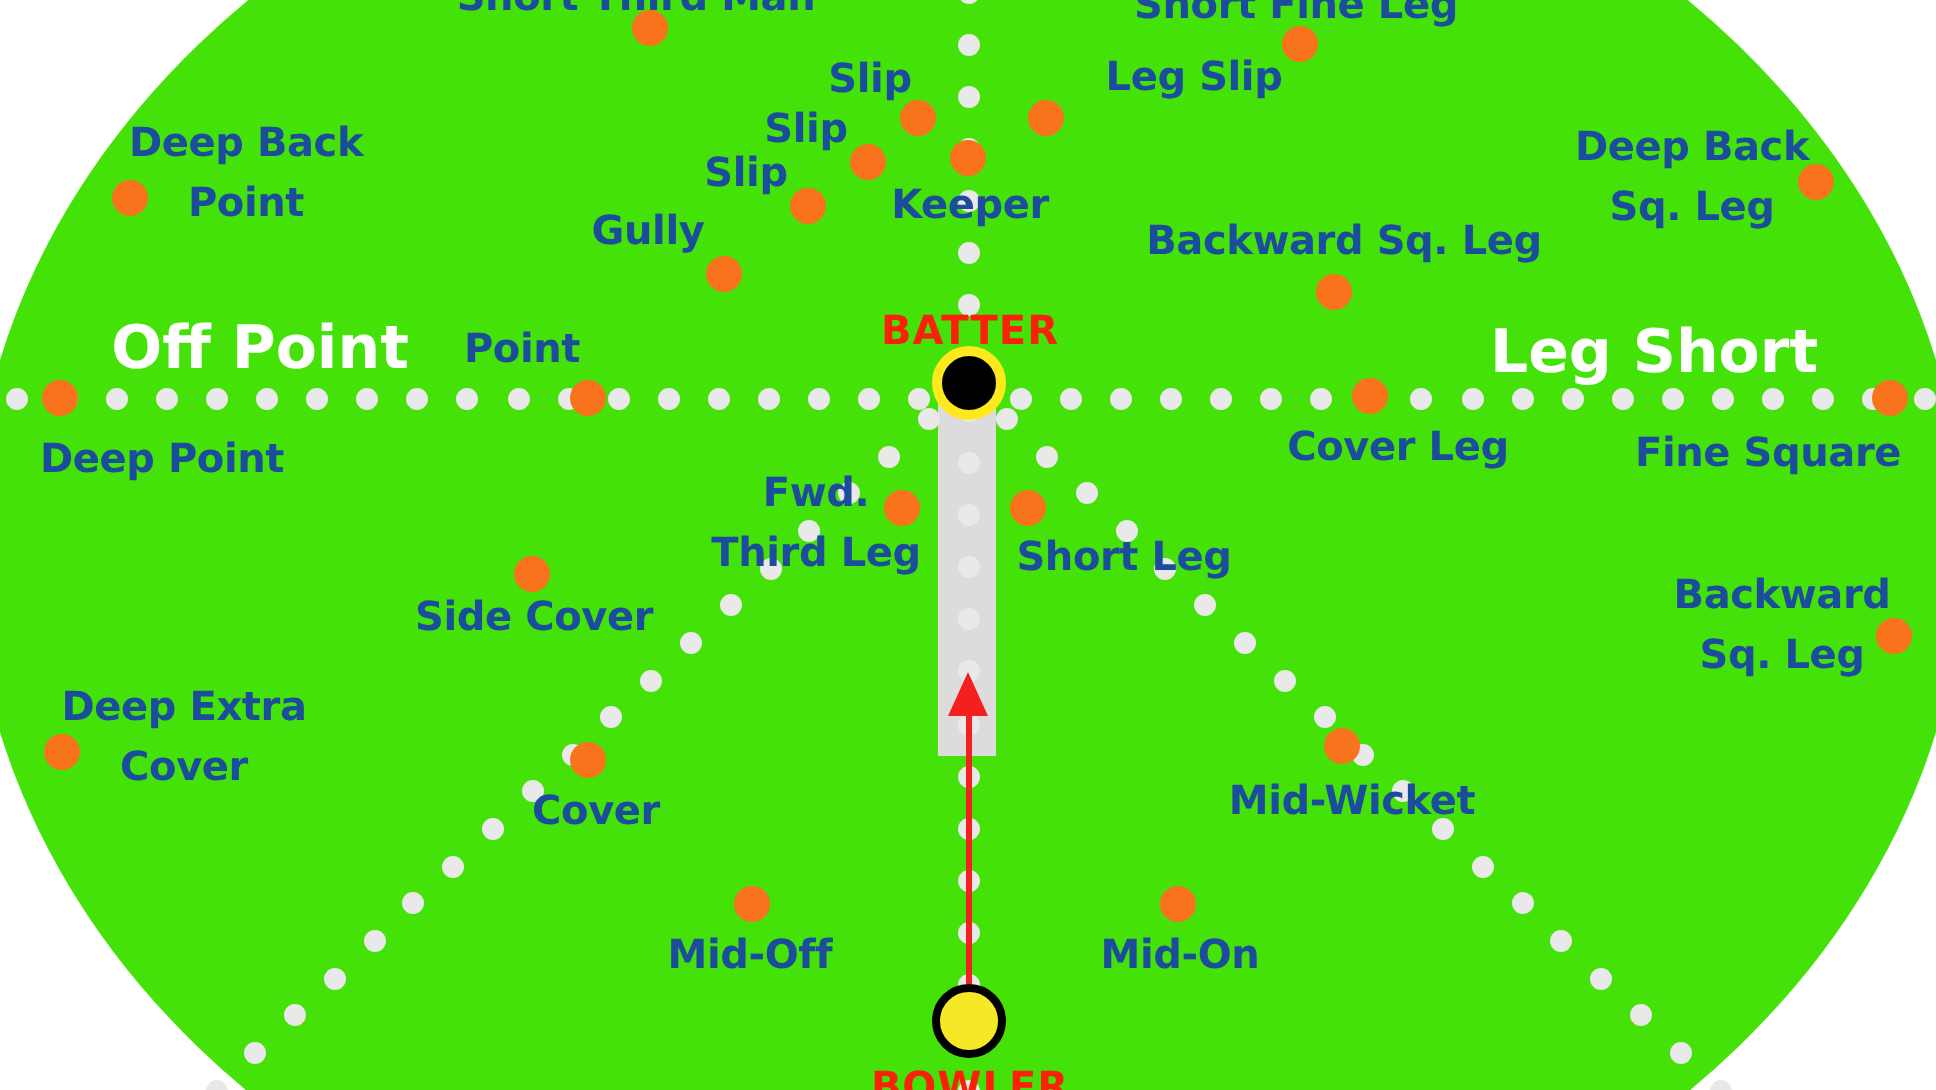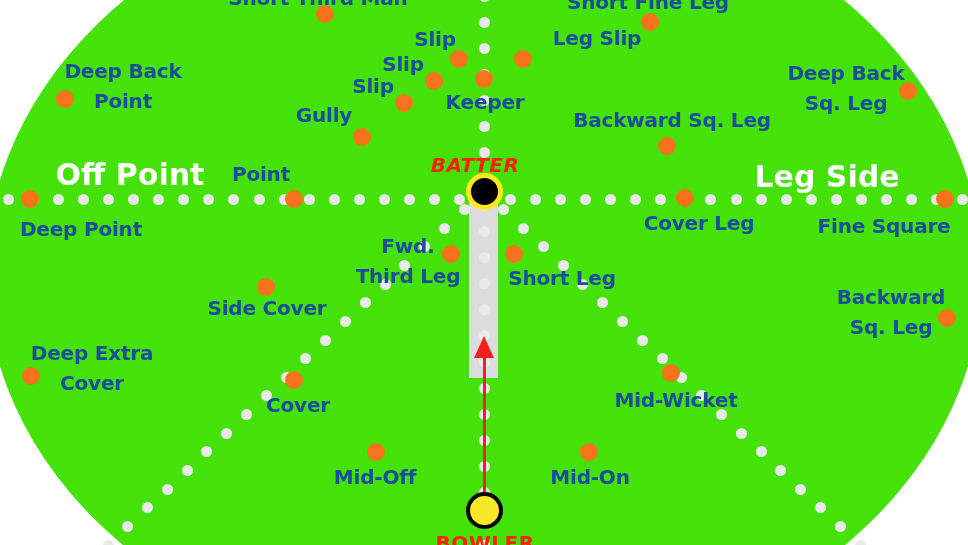--- a/index.html
+++ b/index.html
@@ -279,17 +279,17 @@
       <div class="lbl c" style="left: 267px; top: 298px;">Side Cover</div>
       <div class="lbl c two" style="left: 891px; top: 282px;">Backward
 Sq. Leg</div>
       <div class="lbl c two" style="left: 92px; top: 338px;">Deep Extra
 Cover</div>
       <div class="lbl c" style="left: 298px; top: 395px;">Cover</div>
       <div class="lbl c" style="left: 676px; top: 390px;">Mid-Wicket</div>
       <div class="lbl c" style="left: 375px; top: 467px;">Mid-Off</div>
       <div class="lbl c" style="left: 590px; top: 467px;">Mid-On</div>
       <div class="side" style="left: 130px; top: 160px;">Off Point</div>
-      <div class="side" style="left: 827px; top: 162px;">Leg Side</div>
-      <div class="role" style="left: 475px; top: 155px; font-style: italic;">BATTER</div>
+      <div class="side" style="left: 827px; top: 162px;">Leg Short</div>
+      <div class="role" style="left: 485px; top: 155px;">BATTER</div>
       <div class="role" style="left: 485px; top: 533px;">BOWLER</div>
     </div>
 </div>
 
 </body></html>

